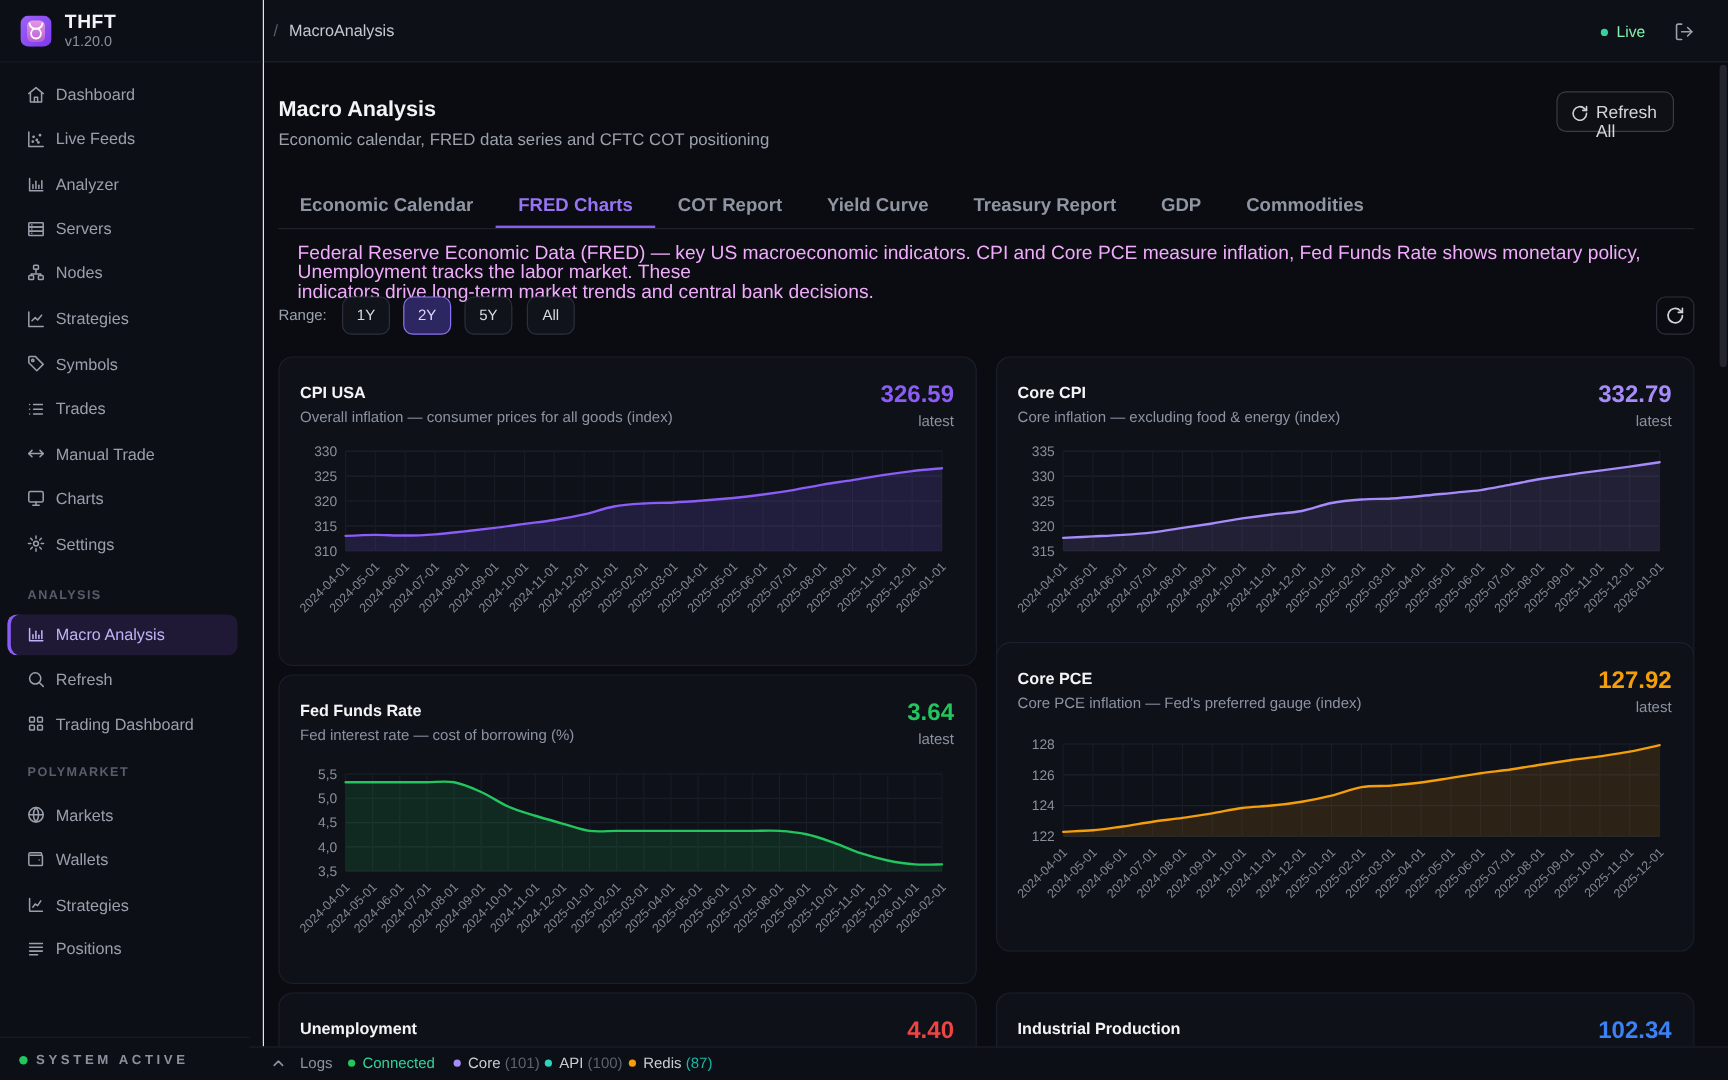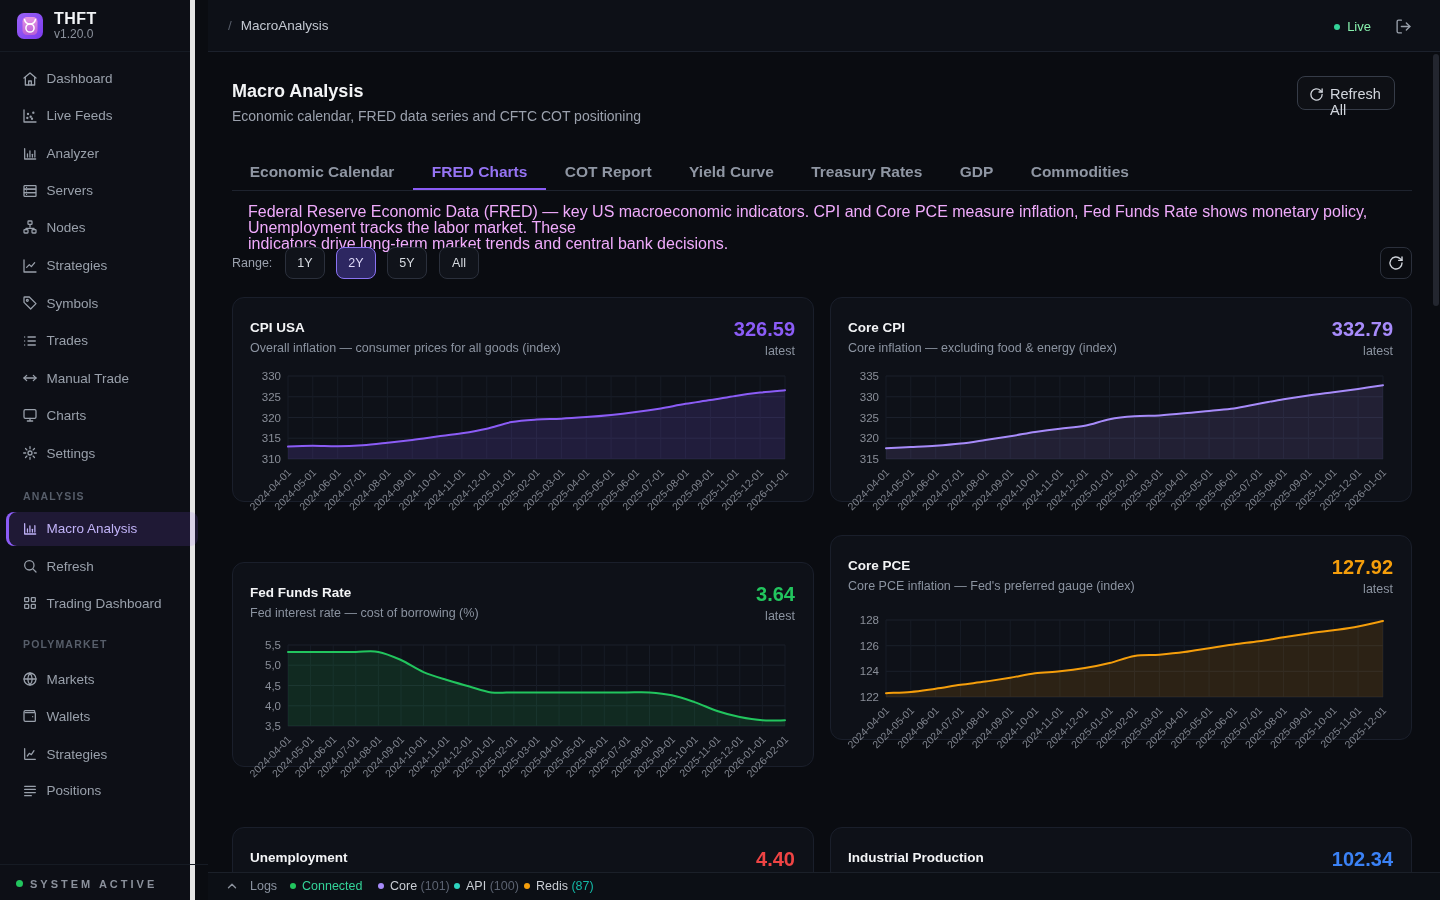--- a/index.html
+++ b/index.html
@@ -1,16 +1,16 @@
 <!DOCTYPE html>
 <html><head><meta charset="utf-8"><style>
 *{margin:0;padding:0;box-sizing:border-box}
 html,body{width:1440px;height:900px;overflow:hidden;background:#0a0c11;
 font-family:"Liberation Sans",sans-serif;-webkit-font-smoothing:antialiased}
-#sidebar{position:absolute;left:0;top:0;width:195px;height:900px;background:#0d0f16;border-right:5px solid #e5e5e5}
+#sidebar{position:absolute;left:0;top:0;width:220px;height:900px;background:#0d0f16;border-right:1px solid #e5e5e5}
 #slogo{position:absolute;left:0;top:0;width:100%;height:52px;border-bottom:1px solid #161b24}
 #slogo svg{position:absolute;left:17px;top:13px}
 #slogo .t1{position:absolute;left:54px;top:10px;color:#f2f4f7;font-size:16px;line-height:17px;font-weight:bold;letter-spacing:0.5px}
 #slogo .t2{position:absolute;left:54px;top:28px;color:#8b919c;font-size:12px;line-height:12px}
 .nitem{position:absolute;left:6px;width:192px;height:34px;border-radius:8px;color:#99a0ab;font-size:13.5px;display:flex;align-items:center;padding-left:16px}
 .nitem .nico{width:16px;height:16px;margin-right:8.5px;flex:none}
 .nitem span{white-space:nowrap}
 .nitem.active{background:rgba(139,92,246,0.14);color:#c0b2f7;box-shadow:inset 3px 0 0 #8b5cf6}
 .nsec{position:absolute;left:23px;color:#575e6a;font-size:10.5px;font-weight:bold;letter-spacing:1.2px}
 #sysrow{position:absolute;left:0;bottom:0;width:208px;height:36px;border-top:1px solid #161b24}
@@ -32,21 +32,21 @@
 .tab{padding:0 18.7px;font-size:15.5px;font-weight:bold;color:#8f96a3;height:37px;line-height:37px;white-space:nowrap}
 .tab.on{color:#9674f4;border-bottom:2px solid #8b5cf6}
 #tabline{position:absolute;left:232px;top:190px;width:1180px;height:1px;background:#1e232e}
 #desc{position:absolute;left:248px;top:204px;font-size:16px;color:#f0abfc;line-height:16px}
 #rrow{position:absolute;left:232px;top:247px;height:32px}
 #rrow .lab{position:absolute;left:0;top:9px;font-size:12.5px;line-height:15px;color:#9ba1ad}
 .rbtn{position:absolute;top:0;width:40px;height:32px;border:1px solid #2b303c;border-radius:8px;background:#10131a;color:#d6dae0;font-size:12.5px;text-align:center;line-height:30px}
 .rbtn.on{border-color:#8a73f2;color:#ded9f9;background:#2d2761}
 #rref{position:absolute;left:1380px;top:247px;width:32px;height:32px;border:1px solid #2b303c;border-radius:8px}
 #rref svg{position:absolute;left:7px;top:7px}
-.card{position:absolute;width:582px;height:205px;background:#0e1118;border:1px solid #1a1f2b;border-radius:12px}
+.card{position:absolute;width:582px;height:258px;background:#0e1118;border:1px solid #1a1f2b;border-radius:12px}
 .ct{position:absolute;left:17px;top:20.5px;font-size:13.5px;line-height:17px;font-weight:bold;color:#f3f4f6}
 .cs{position:absolute;left:17px;top:44px;font-size:12.5px;line-height:13px;color:#8b93a0}
 .cv{position:absolute;right:18px;top:19px;font-size:20px;line-height:24px;font-weight:bold}
 .cl{position:absolute;right:18px;top:47px;font-size:12.5px;line-height:13px;color:#8b93a0}
 #statusbar{position:absolute;left:208px;bottom:0;width:1232px;height:28px;background:#0c0f15;border-top:1px solid #1b2029}
 #statusbar .it{position:absolute;top:5.5px;font-size:12.5px;line-height:15px;white-space:nowrap}
 #statusbar i{display:inline-block;width:6px;height:6px;border-radius:50%;margin-right:6px;vertical-align:1px}
 #sbchev{position:absolute;left:17px;top:6px}
 #scrollbar{position:absolute;right:1px;top:54px;width:6px;height:252px;background:#23262f;border-radius:3px}
 </style></head><body>
@@ -58,21 +58,21 @@
       <path d="M21 12a9 9 0 1 1-2.64-6.36L21 8"></path>
       <path d="M21 3v5h-5"></path>
     </svg>
     <span>Refresh All</span>
   </div>
 <div id="tabs">
     <div class="tab">Economic Calendar</div>
     <div class="tab on">FRED Charts</div>
     <div class="tab">COT Report</div>
     <div class="tab">Yield Curve</div>
-    <div class="tab">Treasury Rates</div>
+    <div class="tab">Treasury Report</div>
     <div class="tab">GDP</div>
     <div class="tab">Commodities</div>
   </div>
 <div id="tabline"></div>
 <div id="desc">Federal Reserve Economic Data (FRED) — key US macroeconomic indicators. CPI and Core PCE measure inflation, Fed Funds Rate shows monetary policy, Unemployment tracks the labor market. These<br>indicators drive long-term market trends and central bank decisions.</div>
 <div id="rrow">
     <span class="lab">Range:</span>
 <div class="rbtn" style="left:53px">1Y</div>
 <div class="rbtn on" style="left:104px">2Y</div>
 <div class="rbtn" style="left:155px">5Y</div>

